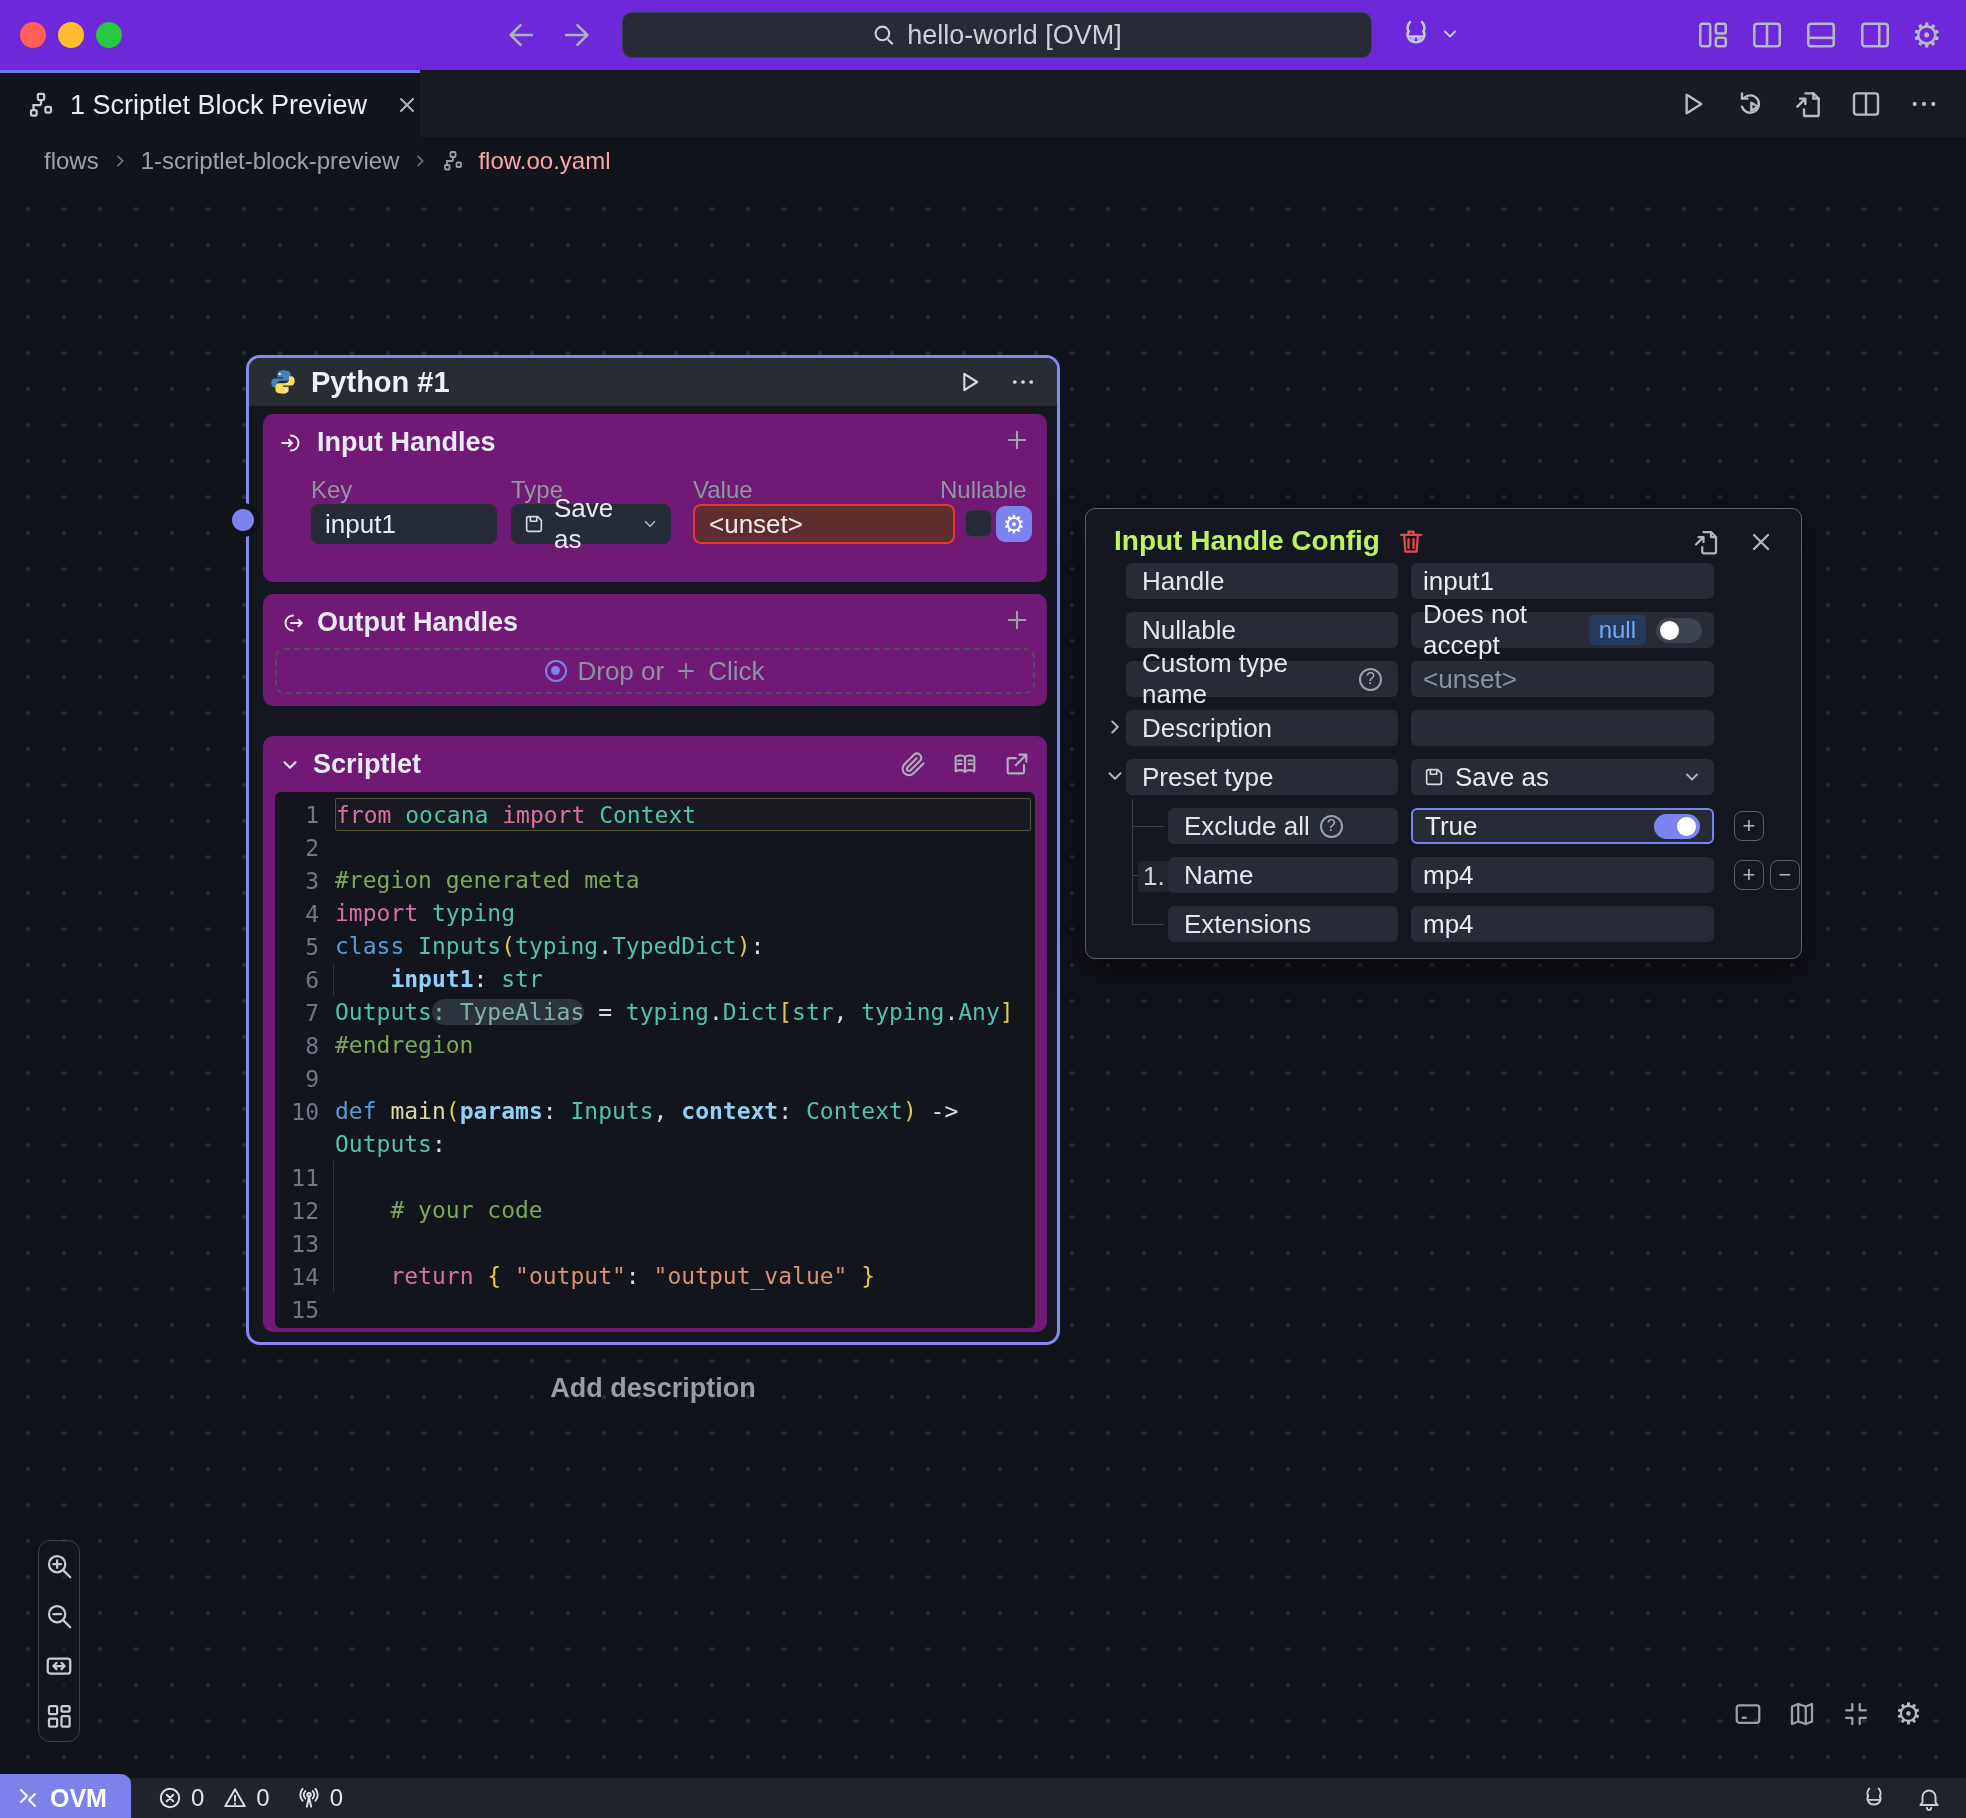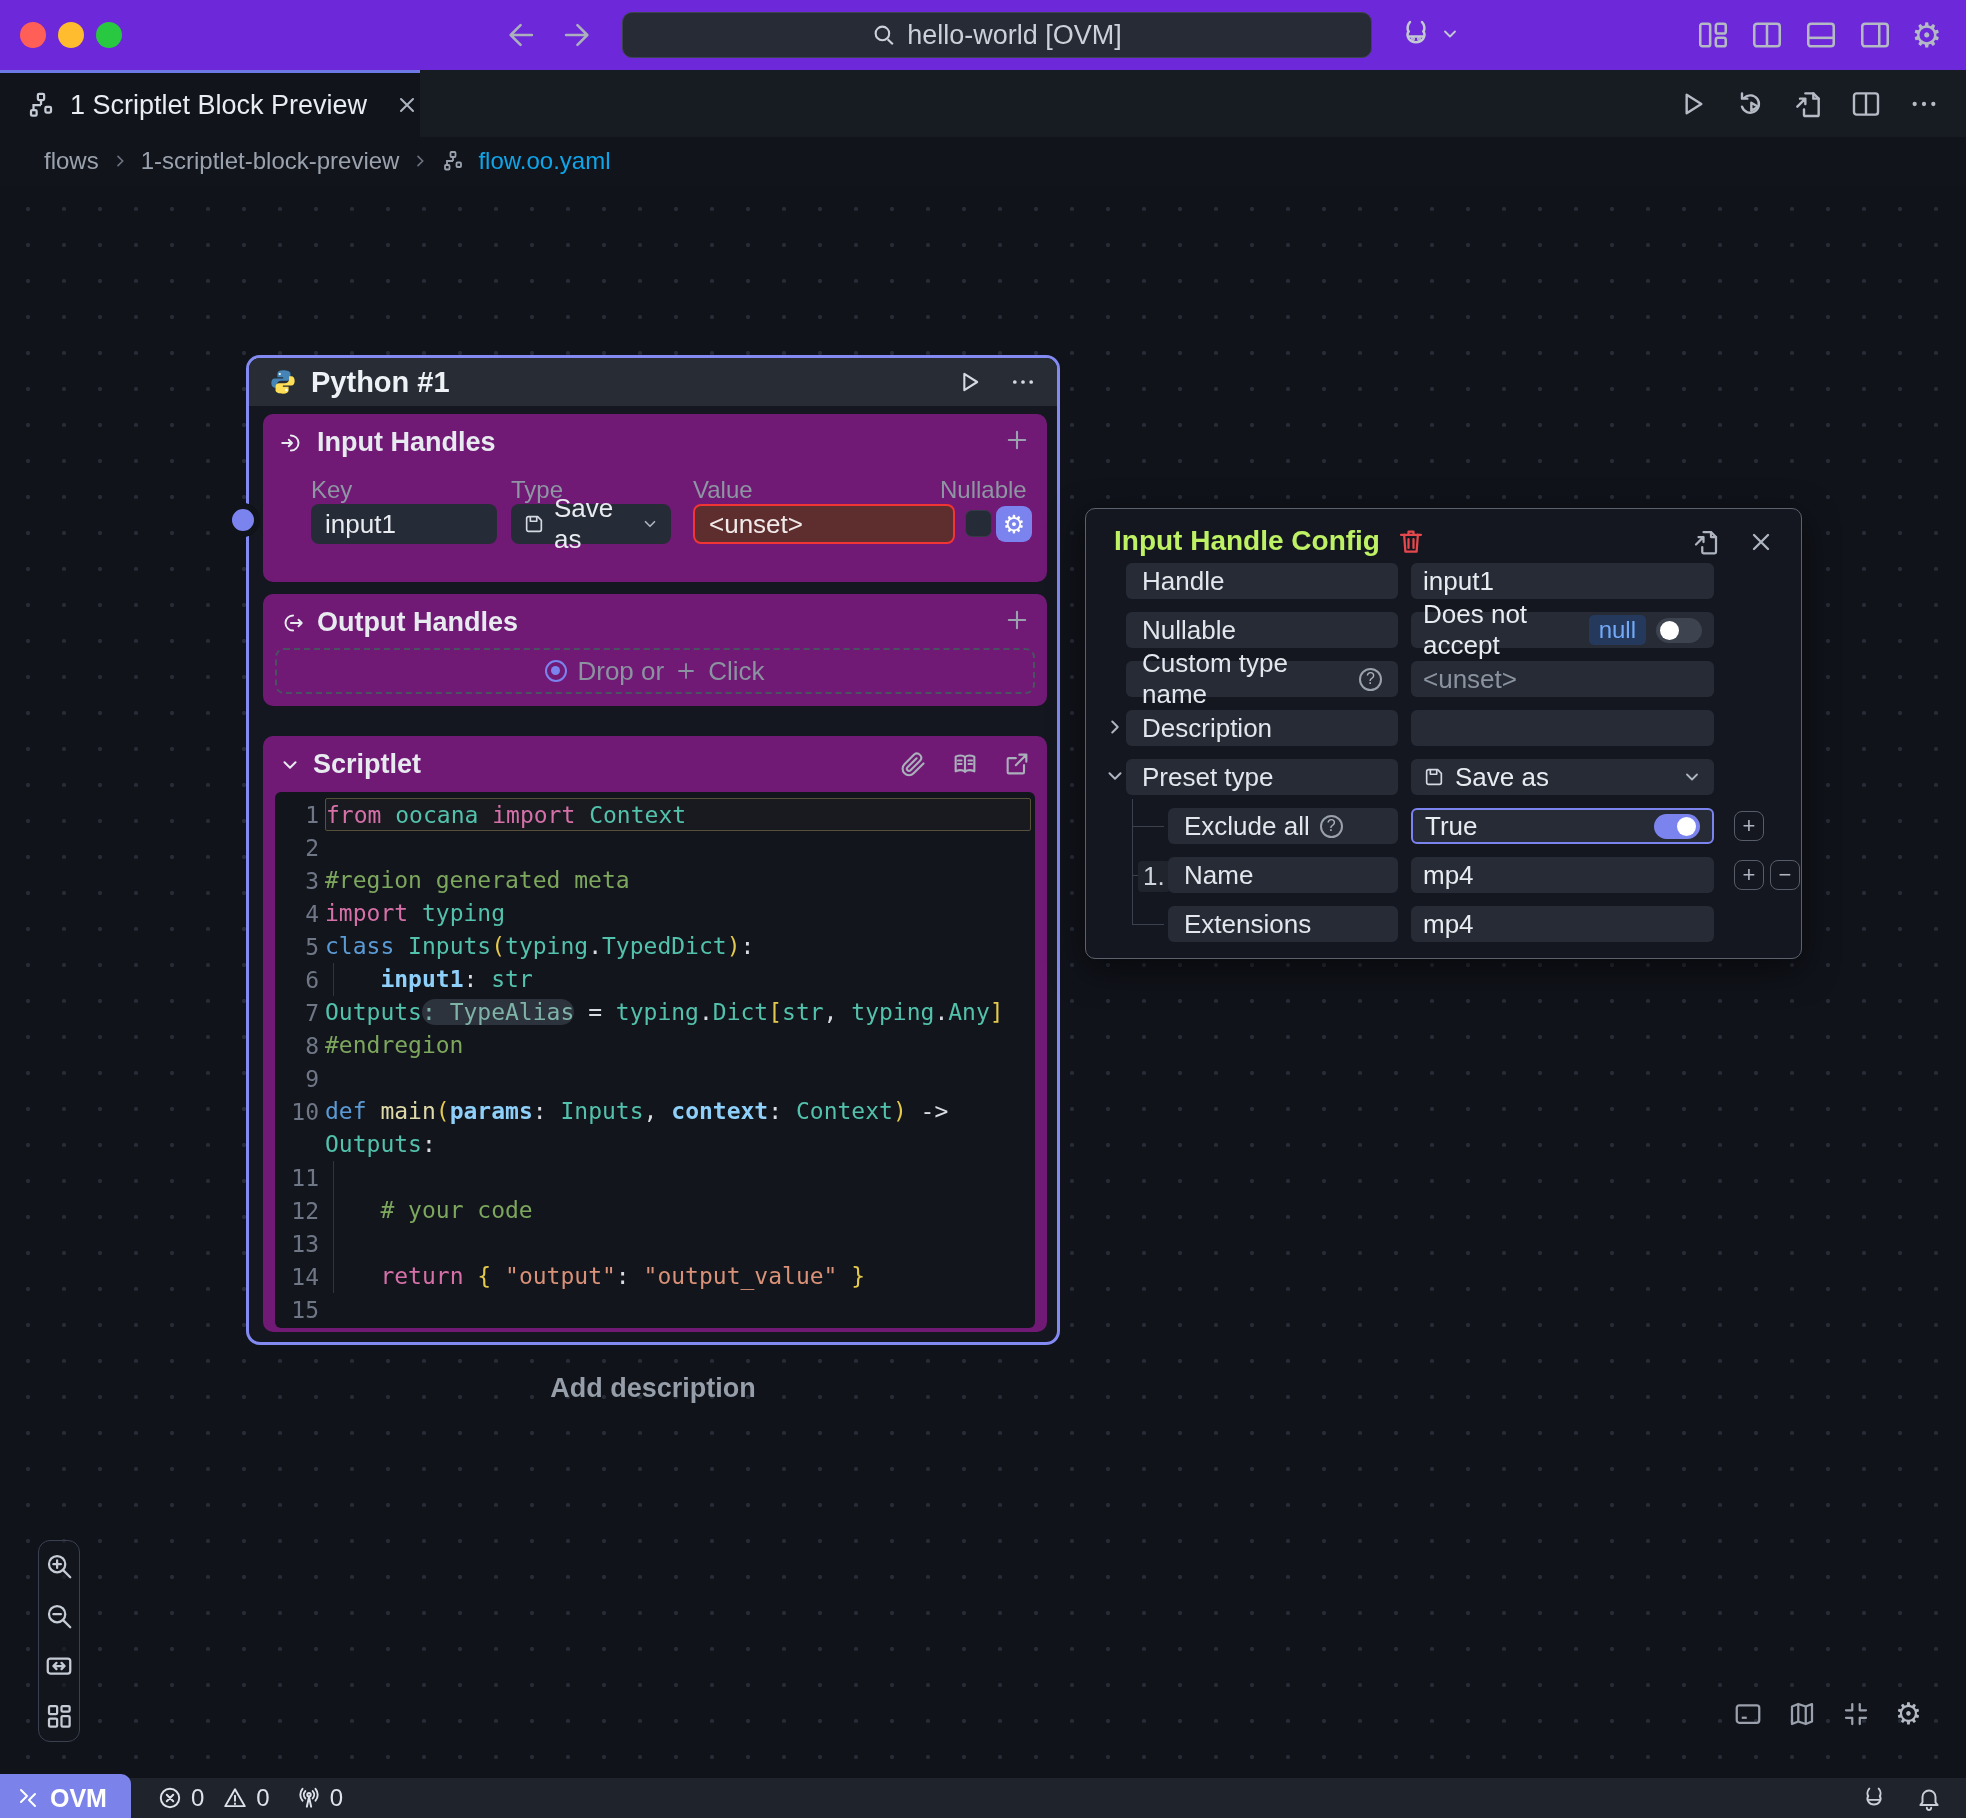--- a/index.html
+++ b/index.html
@@ -27,21 +27,21 @@
   .tab { position:absolute; left:0; top:0; width:420px; height:67px; background:#11141b;
     border-top:3px solid #6e79e6; display:flex; align-items:center; padding:0 22px 0 26px; gap:14px; }
   .tab-title { font-size:27px; color:#e9ecf1; font-weight:500; white-space:nowrap; }
   .tab-close { margin-left:14px; color:#aeb5c0; }
   .tab-actions { position:absolute; right:26px; top:0; height:67px; display:flex; align-items:center; gap:26px; color:#b6bcc6; }
 
   
   .breadcrumb { position:absolute; left:0; top:137px; width:100%; height:48px; background:#11141b;
     display:flex; align-items:center; padding-left:44px; gap:13px; font-size:24px; color:#9aa2ad; }
   .breadcrumb .sep { color:#6d7480; }
-  .breadcrumb .last { color:#0ea5e9; }
+  .breadcrumb .last { color:#fca5a5; }
 
   
   .canvas { position:absolute; left:0; top:185px; width:1966px; height:1593px; background:#10131a;
     background-image:radial-gradient(circle, #262b36 2px, transparent 2.2px); background-size:36px 36px; background-position:10px 6px; }
 
   
   .node { position:absolute; left:246px; top:170px; width:814px; height:990px; background:#14171f;
     border:3px solid #838af2; border-radius:14px; overflow:hidden; }
   .node-header { position:absolute; left:0; top:0; width:100%; height:48px; background:#272c35;
     display:flex; align-items:center; padding:0 20px; gap:14px; }
@@ -71,21 +71,21 @@
     border-radius:9px; display:flex; align-items:center; justify-content:center; gap:10px; color:#8b93a0; font-size:26px; }
   .radio-dot { width:22px; height:22px; border:2.5px solid #7b83ee; border-radius:50%; position:relative; }
   .radio-dot::after { content:""; position:absolute; left:4px; top:4px; width:9px; height:9px; border-radius:50%; background:#7b83ee; }
 
   .s-script { top:378px; height:596px; }
   .script-icons { position:absolute; right:16px; top:14px; display:flex; gap:24px; color:#a9b0bb; }
   .codeblock { position:absolute; left:12px; top:56px; width:760px; height:536px; background:#12151c;
     border-radius:6px; font-family:"DejaVu Sans Mono", monospace; font-size:23px; padding-top:6px; overflow:hidden; }
   .code-row { display:flex; height:33px; align-items:center; }
   .code-num { width:44px; text-align:right; color:#6f7787; flex:none; }
-  .code-text { margin-left:6px; flex:1; white-space:pre; height:33px; line-height:33px; }
+  .code-text { margin-left:16px; flex:1; white-space:pre; height:33px; line-height:33px; }
   .code-row.current .code-text { border:1px solid #565138; background:#181a20; border-radius:2px; margin-right:4px; }
   .guide { position:absolute; left:58px; width:0; border-left:1.5px solid #2e3440; }
   .g1 { top:171px; height:33px; }
   .g2 { top:369px; height:132px; }
   .tok-kw{color:#d670a8} .tok-ty{color:#53c2ac} .tok-cm{color:#7da75d} .tok-bl{color:#5b9bd5}
   .tok-lb{color:#8fd0fa;font-weight:bold} .tok-fn{color:#dfd9a8} .tok-br{color:#e3c94c}
   .tok-st{color:#d99177} .tok-pl{color:#d8dce2}
   .tok-inlay{color:#7fb3a8;background:#2d333d;border-radius:13px;}
 
   .add-desc { position:absolute; left:653px; top:1188px; transform:translateX(-50%);

